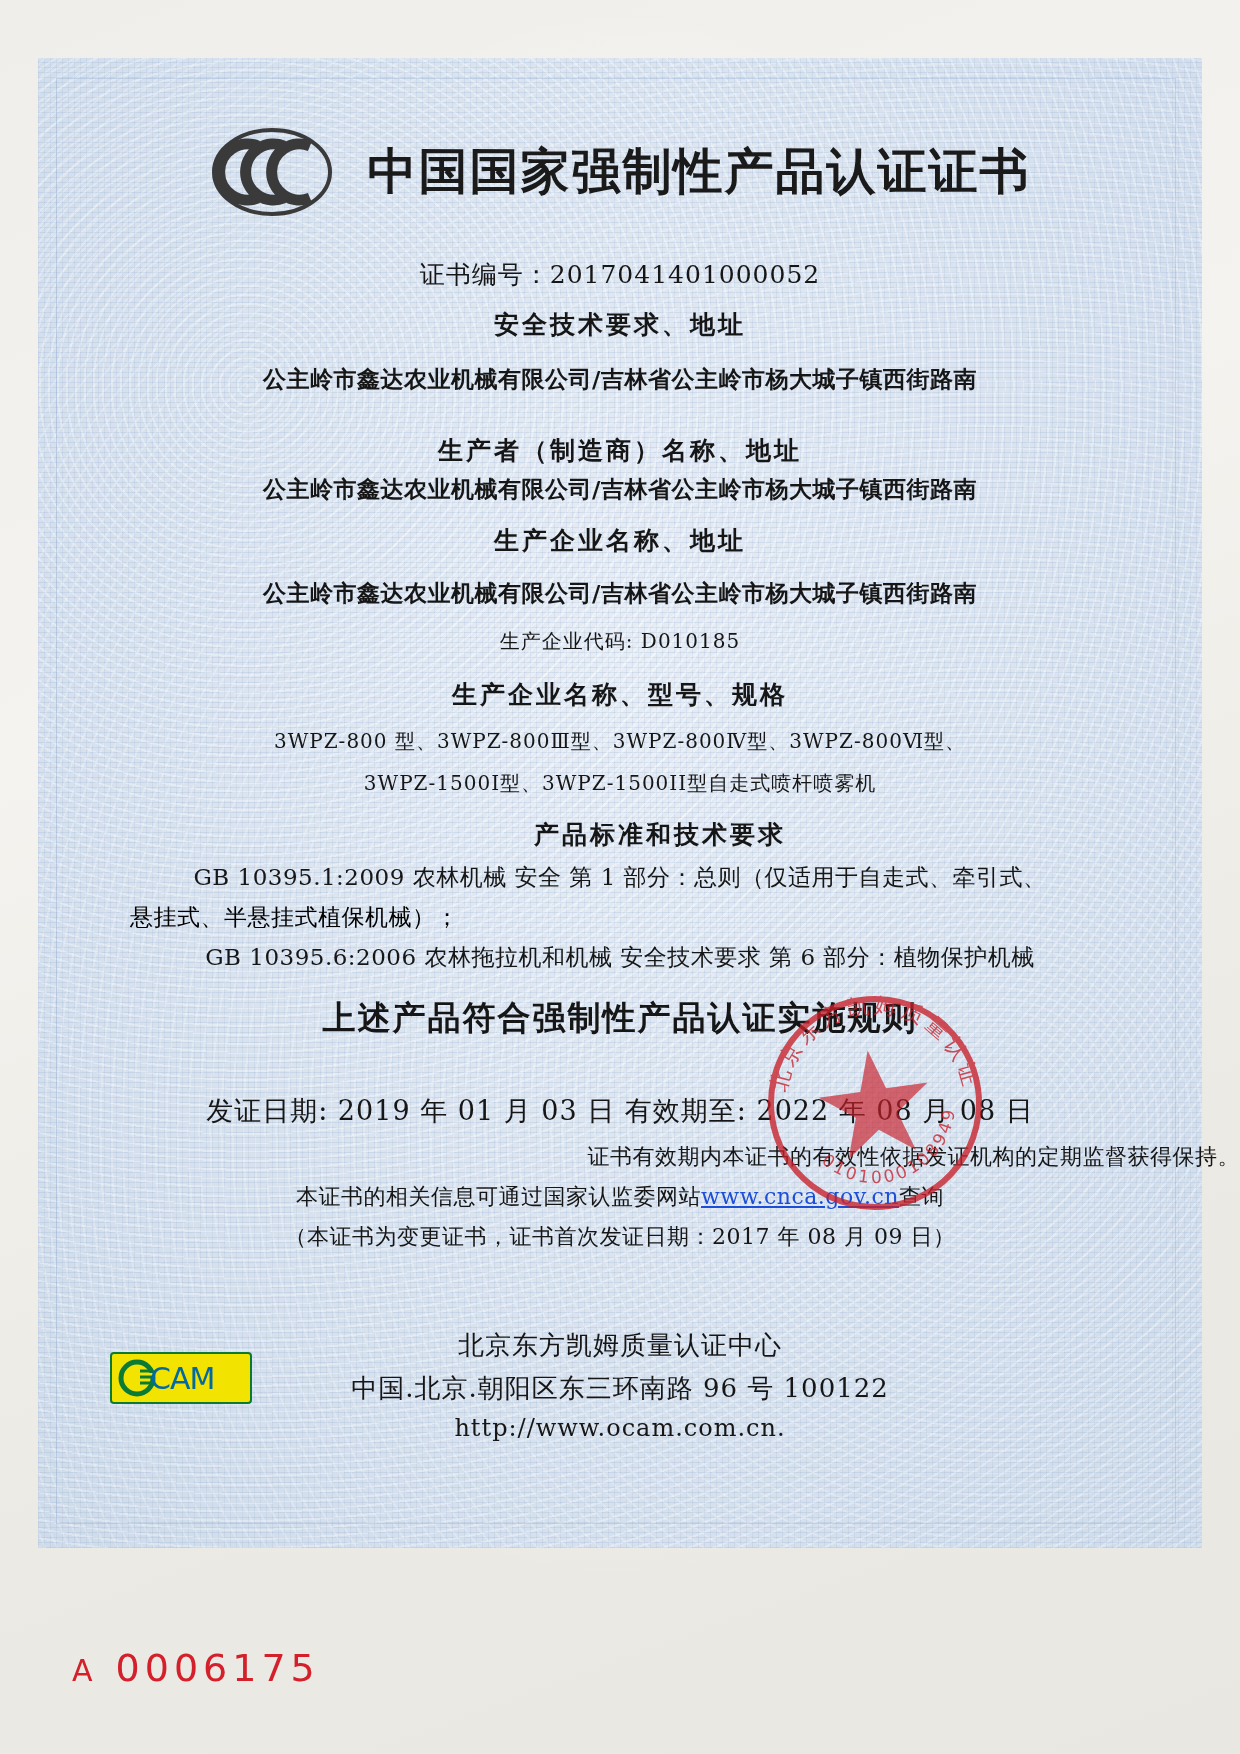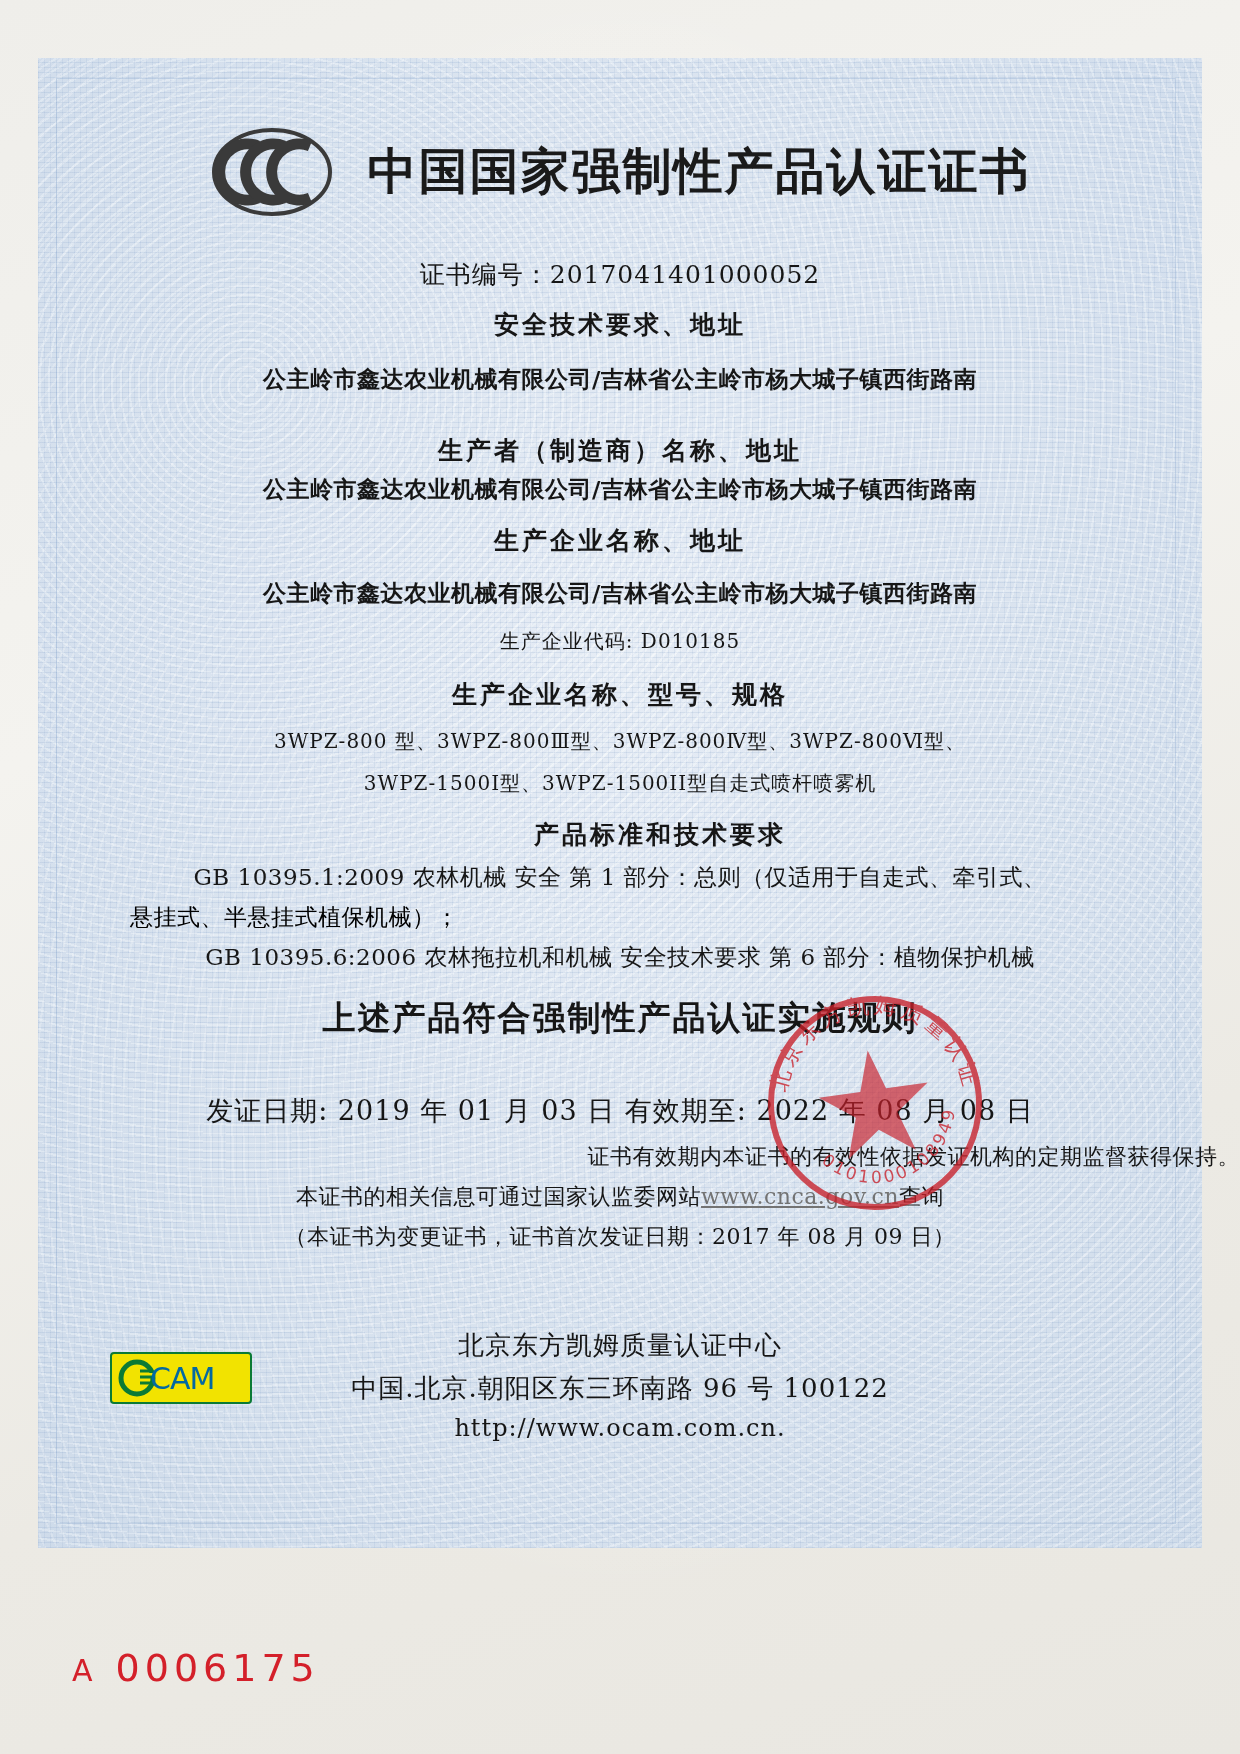--- a/index.html
+++ b/index.html
@@ -151,21 +151,21 @@
     font-family: "DejaVu Serif", "Liberation Serif", serif;
     font-size: 27px;
     letter-spacing: 1px;
   }
   .note {
     font-family: "DejaVu Serif", "Liberation Serif", serif;
     font-size: 22px;
     letter-spacing: 0.5px;
   }
   .note a, .link-text {
-    color: #737373;
+    color: #1d4ed8;
     text-decoration: underline;
   }
 
   
   #row-certno   { position:absolute; left:0; top:258px;  width:1240px; }
   #row-lbl1     { position:absolute; left:0; top:308px;  width:1240px; }
   #row-val1     { position:absolute; left:0; top:364px;  width:1240px; }
   #row-lbl2     { position:absolute; left:0; top:434px;  width:1240px; }
   #row-val2     { position:absolute; left:0; top:474px;  width:1240px; }
   #row-lbl3     { position:absolute; left:0; top:524px;  width:1240px; }

